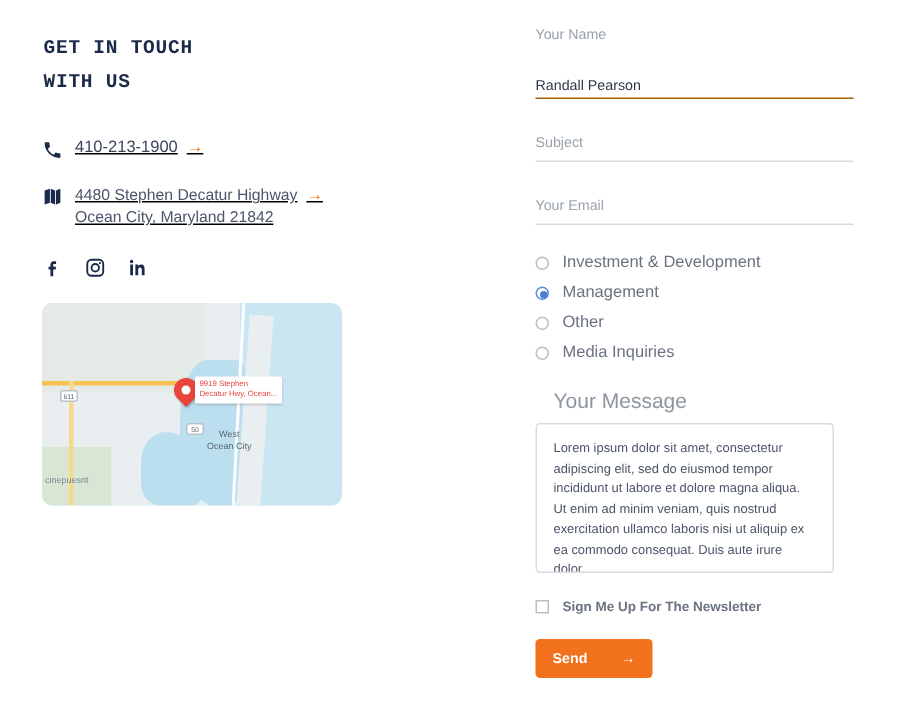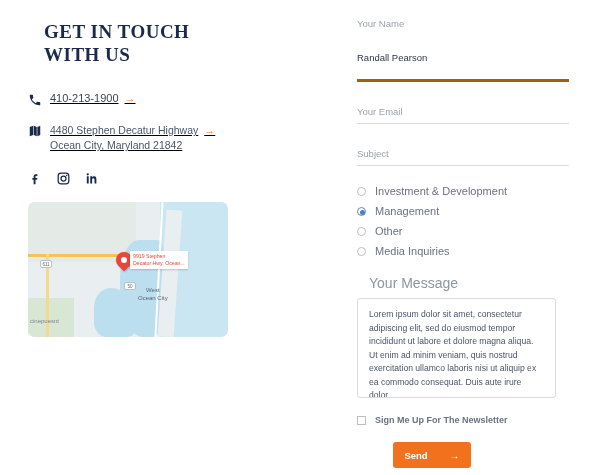--- a/index.html
+++ b/index.html
@@ -16,28 +16,28 @@
     background: #ffffff;
   }
 
   
   .left {
     position: absolute;
     left: 28px; top: 20px;
     width: 280px;
   }
   .headline {
-    font-family: Liberation Serif, serif;
+    font-family: Liberation Mono, monospace;
     font-weight: bold;
-    font-size: 19px;
+    font-size: 13px;
     line-height: 23px;
     letter-spacing: 0.5px;
     color: #1b2a4a;
     text-transform: uppercase;
-    margin: 0 0 26px 16px;
+    margin: 0 0 26px 1px;
   }
   .headline .l2 { display: block; }
 
   .contact-row {
     display: flex;
     align-items: flex-start;
     margin-bottom: 16px;
     text-decoration: underline;
   }
   .contact-icon {
@@ -217,22 +217,22 @@
   }
   .field input::placeholder { color: #9aa3ad; }
   .field .label-top {
     font-size: 9.5px;
     color: #9aa3ad;
     margin-bottom: 23px;
   }
   .field .value {
     font-size: 9.5px;
     color: #2d3748;
-    padding-bottom: 16px;
-    border-bottom: 3px solid #a16207;
+    padding-bottom: 2px;
+    border-bottom: 1px solid #a16207;
   }
   .group-title {
     font-size: 9.5px;
     color: #4a5568;
     margin: 22px 0 10px 0;
   }
   .radio-row {
     display: flex;
     align-items: center;
     margin-bottom: 8px;
@@ -301,21 +301,20 @@
     border-radius: 3px;
     color: #ffffff;
     font-family: "Liberation Sans", sans-serif;
     font-size: 9.5px;
     font-weight: bold;
     display: flex;
     align-items: center;
     justify-content: center;
     gap: 22px;
     cursor: pointer;
-    margin-left: 36px;
   }
   .send-btn .ar { font-size: 10px; }
 </style>
 </head>
 <body>
 
 <div class="page">
 
   <div class="left">
 
@@ -395,25 +394,25 @@
   </div>
 
   <div class="form">
 
     <div class="field">
       <div class="label-top">Your Name</div>
       <div class="value">Randall Pearson</div>
     </div>
 
     <div class="field">
+      <input type="text" placeholder="Subject" style="">
+    </div>
+
+    <div class="field">
       <input type="text" placeholder="Your Email" style="">
-    </div>
-
-    <div class="field">
-      <input type="text" placeholder="Subject" style="">
     </div>
 
 
     <div class="radio-row">
       <span class="radio"></span>
       <span class="radio-label">Investment &amp; Development</span>
     </div>
     <div class="radio-row">
       <span class="radio checked"></span>
       <span class="radio-label">Management</span>

